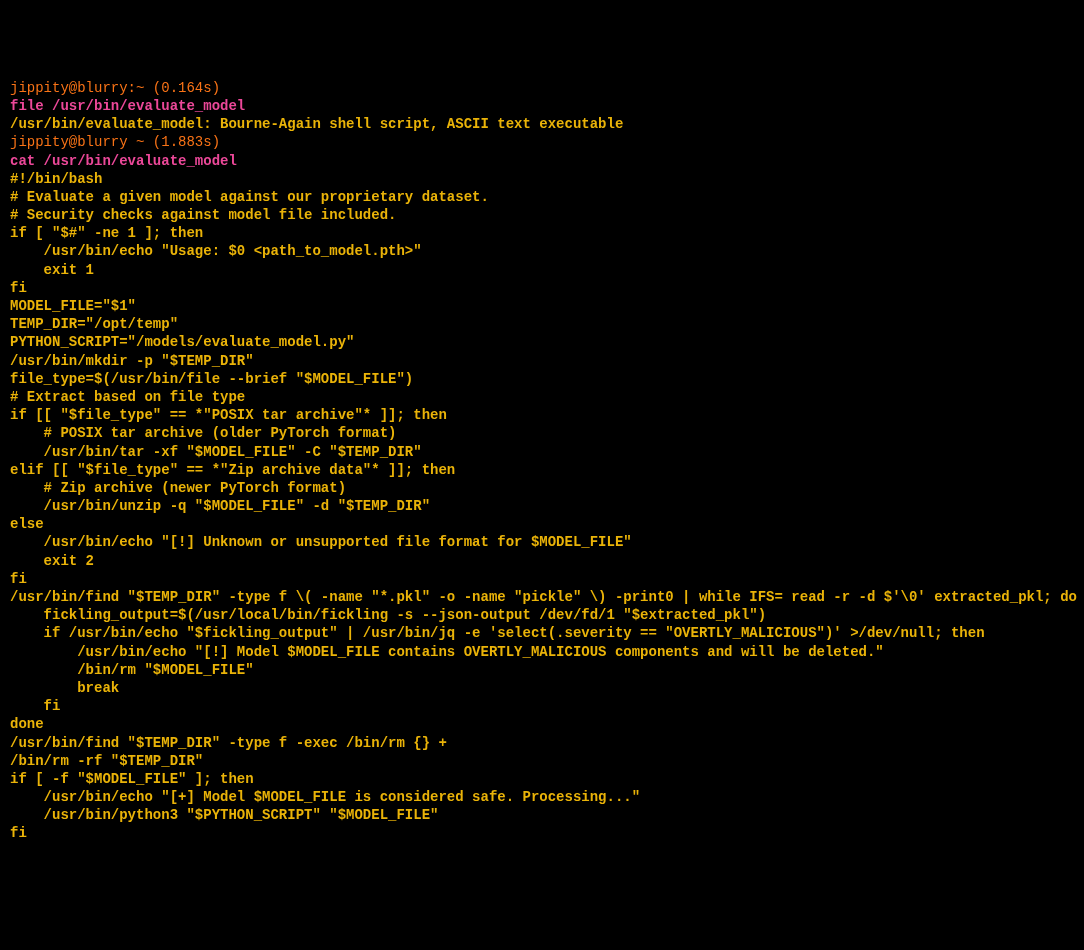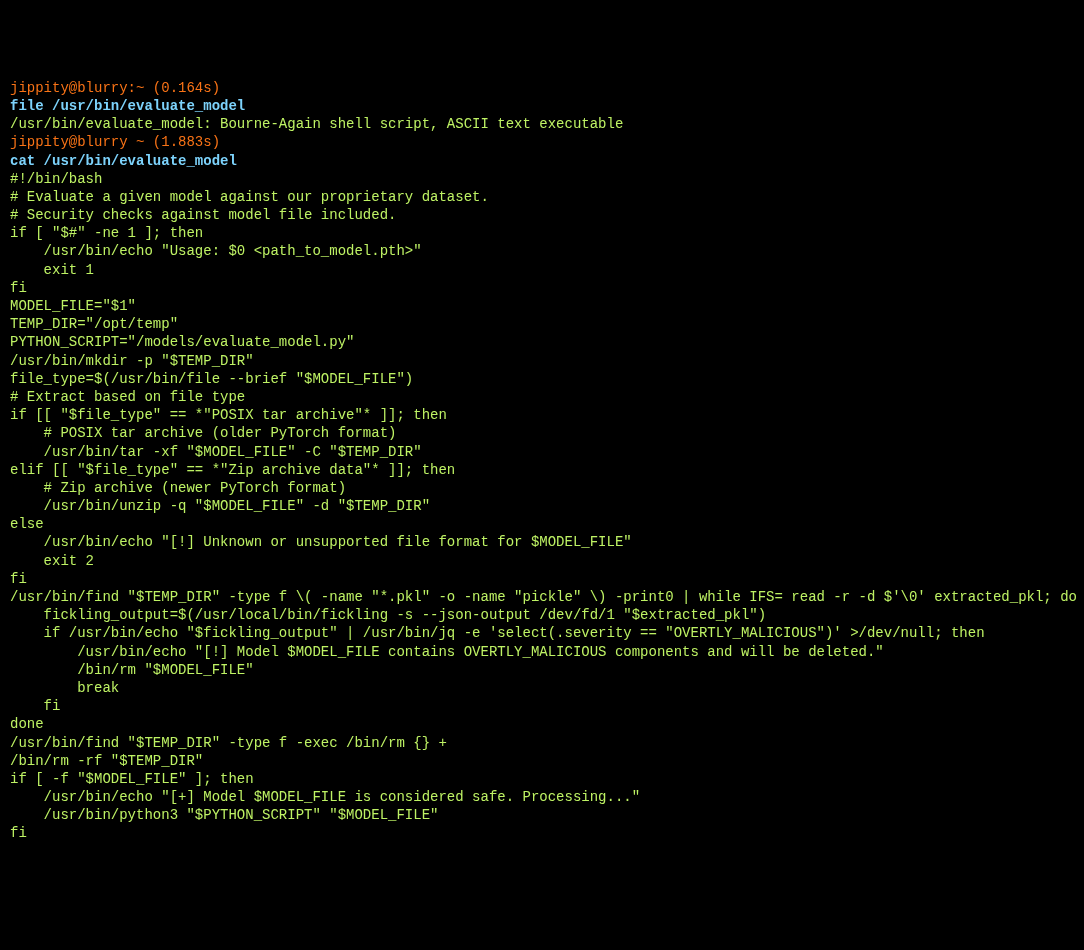--- a/index.html
+++ b/index.html
@@ -16,26 +16,27 @@
       padding: 6px 10px;
       width: 1084px;
       min-height: 950px;
       white-space: pre;
       overflow: hidden;
     }
     .prompt {
       color: #f97316;
     }
     .command {
-      color: #7dd3fc;
+      color: #ec4899;
       font-weight: bold;
       font-family: Liberation Mono, monospace;
     }
     .output {
-      color: #bef264;
+      color: #eab308;
+      font-weight: bold;
     }
     .block {
       margin-bottom: 0;
     }
     .line {
       display: block;
     }
     .bold {
       font-weight: bold;
     }

